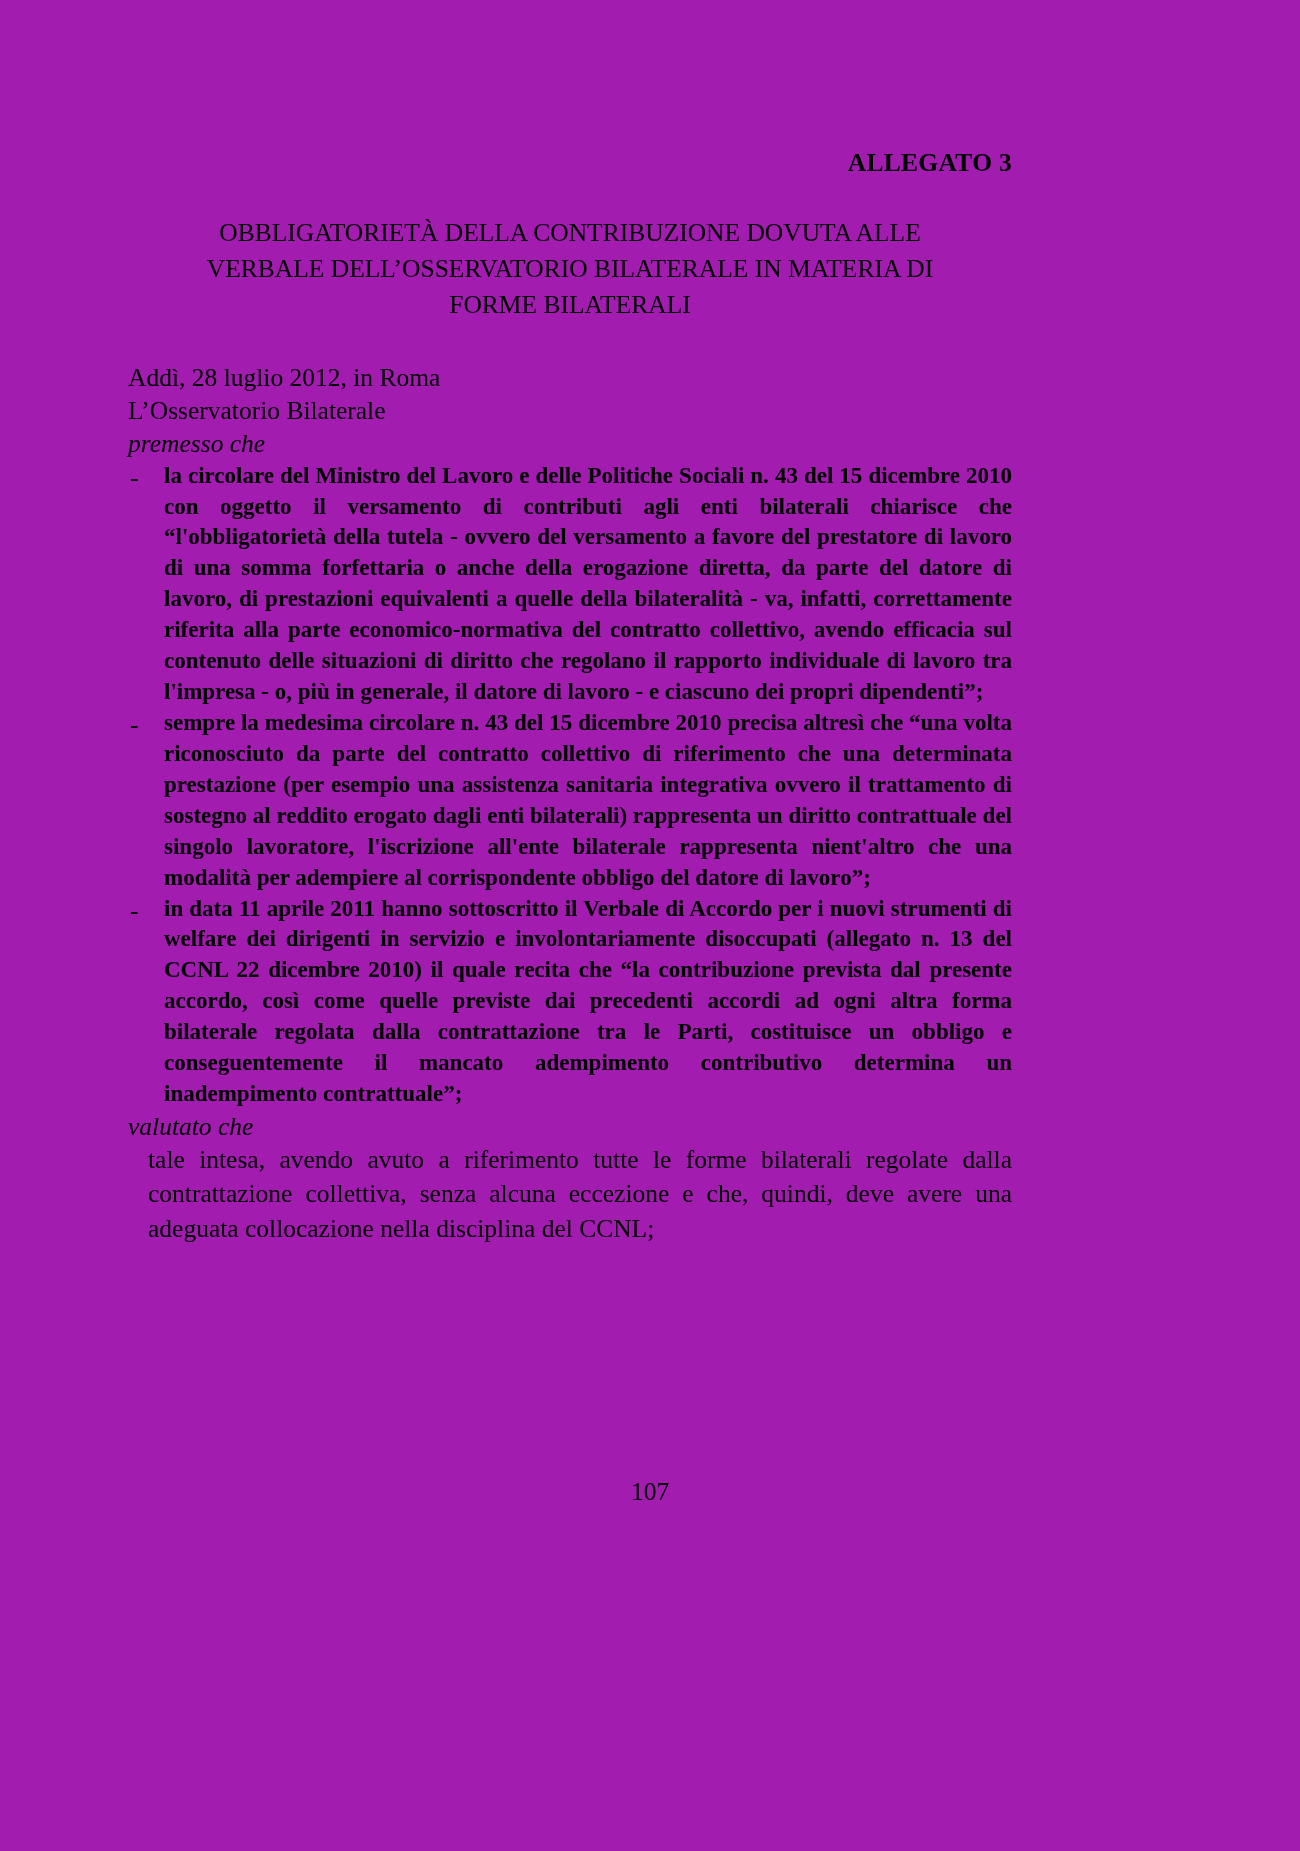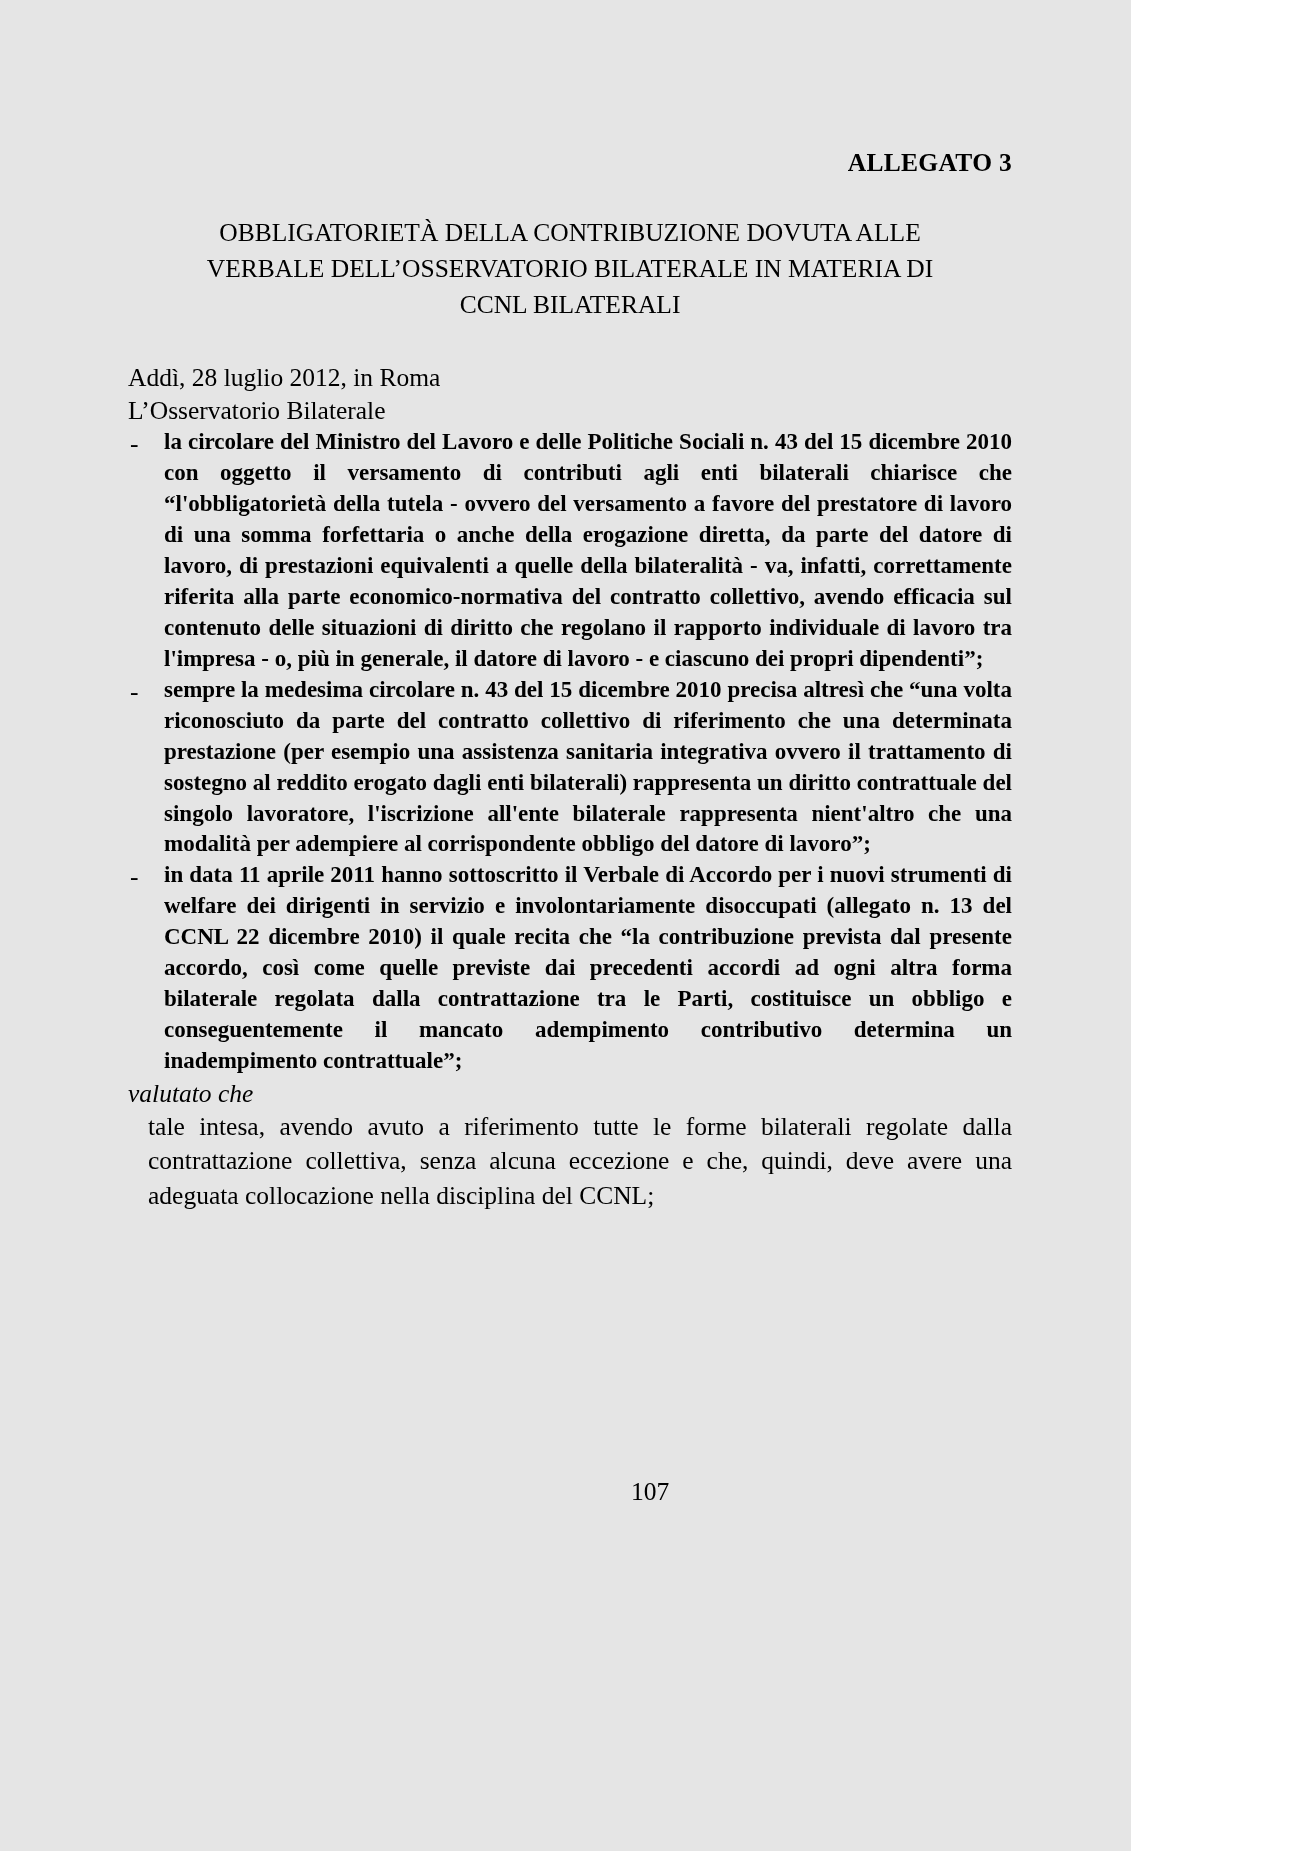--- a/index.html
+++ b/index.html
@@ -11,23 +11,23 @@
     width: 1300px;
     height: 1851px;
     font-family: "Liberation Serif", "DejaVu Serif", serif;
     color: #000000;
     position: relative;
     overflow: hidden;
   }
   .page {
     position: absolute;
     left: 0; top: 0;
-    width: 1131px;
+    width: 1300px;
     height: 1851px;
-    background: #e5e5e5;
+    background: #a21caf;
   }
   .content {
     position: absolute;
     left: 128px;
     top: 148px;
     width: 884px;
   }
   .doc-label {
     text-align: right;
     font-weight: bold;
@@ -108,26 +108,27 @@
 
 <div class="page">
 
   <div class="content">
 
     <div class="doc-label">ALLEGATO 3</div>
 
     <div class="doc-title">
       <span class="tline">OBBLIGATORIETÀ DELLA CONTRIBUZIONE DOVUTA ALLE</span>
       <span class="tline">VERBALE DELL’OSSERVATORIO BILATERALE IN MATERIA DI</span>
-      <span class="tline">CCNL BILATERALI</span>
+      <span class="tline">FORME BILATERALI</span>
     </div>
 
     <div class="meta-block">
       <div class="line-plain">Addì, 28 luglio 2012, in Roma</div>
       <div class="line-bold">L’Osservatorio Bilaterale</div>
+      <div class="line-italic">premesso che</div>
     </div>
 
     <ul class="bullets">
       <li>
         <span class="dash">-</span>
         <span class="bullet-text">la circolare del Ministro del Lavoro e delle Politiche Sociali n. 43 del 15 dicembre 2010 con oggetto il versamento di contributi agli enti bilaterali chiarisce che “l'obbligatorietà della tutela - ovvero del versamento a favore del prestatore di lavoro di una somma forfettaria o anche della erogazione diretta, da parte del datore di lavoro, di prestazioni equivalenti a quelle della bilateralità - va, infatti, correttamente riferita alla parte economico-normativa del contratto collettivo, avendo efficacia sul contenuto delle situazioni di diritto che regolano il rapporto individuale di lavoro tra l'impresa - o, più in generale, il datore di lavoro - e ciascuno dei propri dipendenti”;</span>
       </li>
       <li>
         <span class="dash">-</span>
         <span class="bullet-text">sempre la medesima circolare n. 43 del 15 dicembre 2010 precisa altresì che “una volta riconosciuto da parte del contratto collettivo di riferimento che una determinata prestazione (per esempio una assistenza sanitaria integrativa ovvero il trattamento di sostegno al reddito erogato dagli enti bilaterali) rappresenta un diritto contrattuale del singolo lavoratore, l'iscrizione all'ente bilaterale rappresenta nient'altro che una modalità per adempiere al corrispondente obbligo del datore di lavoro”;</span>

